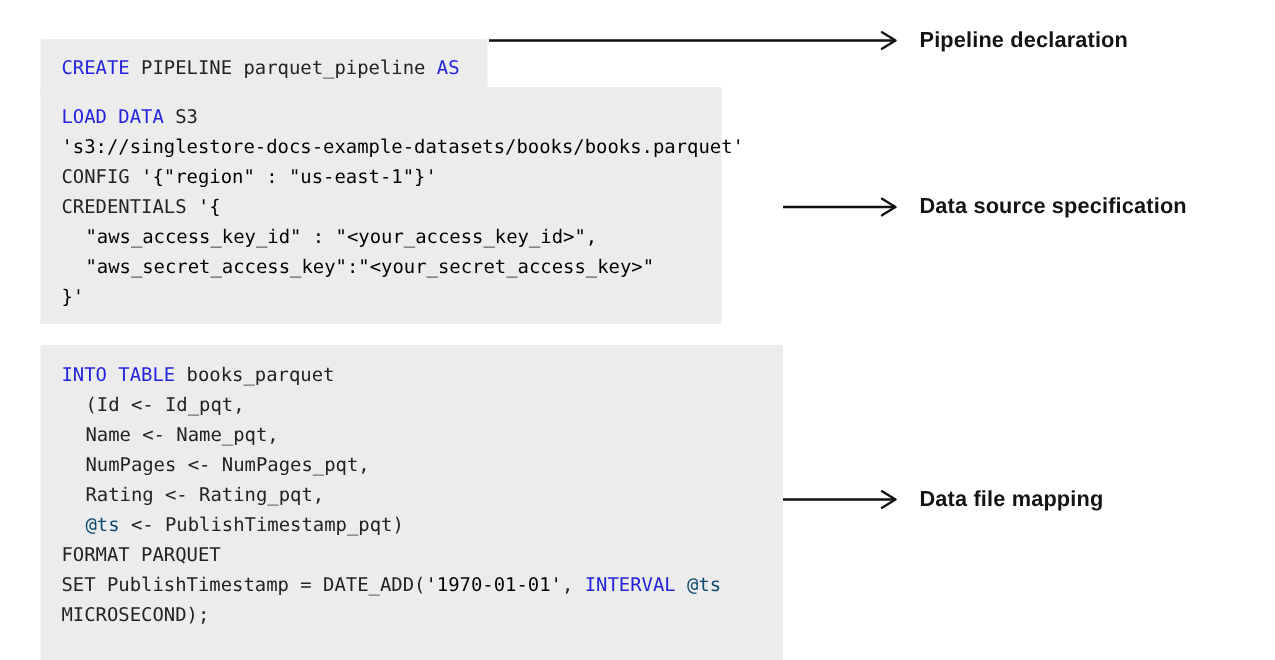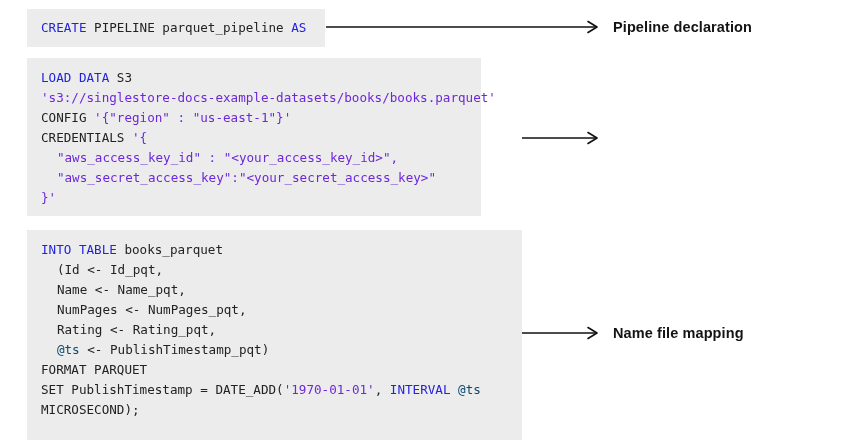--- a/index.html
+++ b/index.html
@@ -30,21 +30,21 @@
     font-family: "DejaVu Sans Mono", "Liberation Mono", monospace;
     font-size: 12.6px;
     line-height: 20px;
     color: #222222;
     white-space: pre;
     padding: 10px 12px 10px 14px;
   }
 
   #block-declaration {
     left: 27px;
-    top: 9px;
+    top: 26px;
     width: 298px;
     height: 38px;
     padding-top: 9px;
   }
   #block-source {
     left: 27px;
     top: 58px;
     width: 454px;
     height: 158px;
   }
@@ -52,21 +52,21 @@
     left: 27px;
     top: 230px;
     width: 495px;
     height: 222px;
   }
 
   .code-line { display: block; height: 20px; }
   .ind1 { padding-left: 2.1ch; }
 
   .kw   { color: #2323dd; }
-  .str  { color: #6d28d9; margin-top: 10px; }          
+  .str  { color: #000000; margin-top: 10px; }          
   .var  { color: #0c4a6e; }          
   .pln  { color: #222222; }
 
   
   .arrow {
     position: absolute;
     height: 14px;
   }
   .arrow svg { display: block; }
 
@@ -106,25 +106,26 @@
 
   <div class="code-block" id="block-source"><span class="code-line"><span class="kw">LOAD DATA</span><span class="pln"> S3</span></span><span class="code-line"><span class="str">'s3://singlestore-docs-example-datasets/books/books.parquet'</span></span><span class="code-line"><span class="pln">CONFIG </span><span class="str">'{"region" : "us-east-1"}'</span></span><span class="code-line"><span class="pln">CREDENTIALS </span><span class="str">'{</span></span><span class="code-line ind1"><span class="str">"aws_access_key_id" : "&lt;your_access_key_id&gt;",</span></span><span class="code-line ind1"><span class="str">"aws_secret_access_key":"&lt;your_secret_access_key&gt;"</span></span><span class="code-line"><span class="str">}'</span></span></div>
 
   <div class="arrow" id="arrow-source">
     <svg width="82" height="14" viewBox="0 0 82 14" aria-hidden="true">
       <line x1="0" y1="7" x2="74" y2="7" stroke="#111111" stroke-width="1.6"></line>
       <polyline points="66,1.5 75,7 66,12.5" fill="none" stroke="#111111" stroke-width="1.6" stroke-linecap="round" stroke-linejoin="round"></polyline>
     </svg>
   </div>
 
+  <div class="label" id="label-source">Data source specification</div>
 
   <div class="code-block" id="block-mapping"><span class="code-line"><span class="kw">INTO TABLE</span><span class="pln"> books_parquet</span></span><span class="code-line ind1"><span class="pln">(Id &lt;- Id_pqt,</span></span><span class="code-line ind1"><span class="pln">Name &lt;- Name_pqt,</span></span><span class="code-line ind1"><span class="pln">NumPages &lt;- NumPages_pqt,</span></span><span class="code-line ind1"><span class="pln">Rating &lt;- Rating_pqt,</span></span><span class="code-line ind1"><span class="var">@ts</span><span class="pln"> &lt;- PublishTimestamp_pqt)</span></span><span class="code-line"><span class="pln">FORMAT PARQUET</span></span><span class="code-line"><span class="pln">SET PublishTimestamp = DATE_ADD(</span><span class="str">'1970-01-01'</span><span class="pln">, </span><span class="kw">INTERVAL</span><span class="pln"> </span><span class="var">@ts</span></span><span class="code-line"><span class="pln">MICROSECOND);</span></span></div>
 
   <div class="arrow" id="arrow-mapping">
     <svg width="82" height="14" viewBox="0 0 82 14" aria-hidden="true">
       <line x1="0" y1="7" x2="74" y2="7" stroke="#111111" stroke-width="1.6"></line>
       <polyline points="66,1.5 75,7 66,12.5" fill="none" stroke="#111111" stroke-width="1.6" stroke-linecap="round" stroke-linejoin="round"></polyline>
     </svg>
   </div>
 
-  <div class="label" id="label-mapping">Name file mapping</div>
+  <div class="label" id="label-mapping">Data file mapping</div>
 
 </div>
 
 </body></html>

